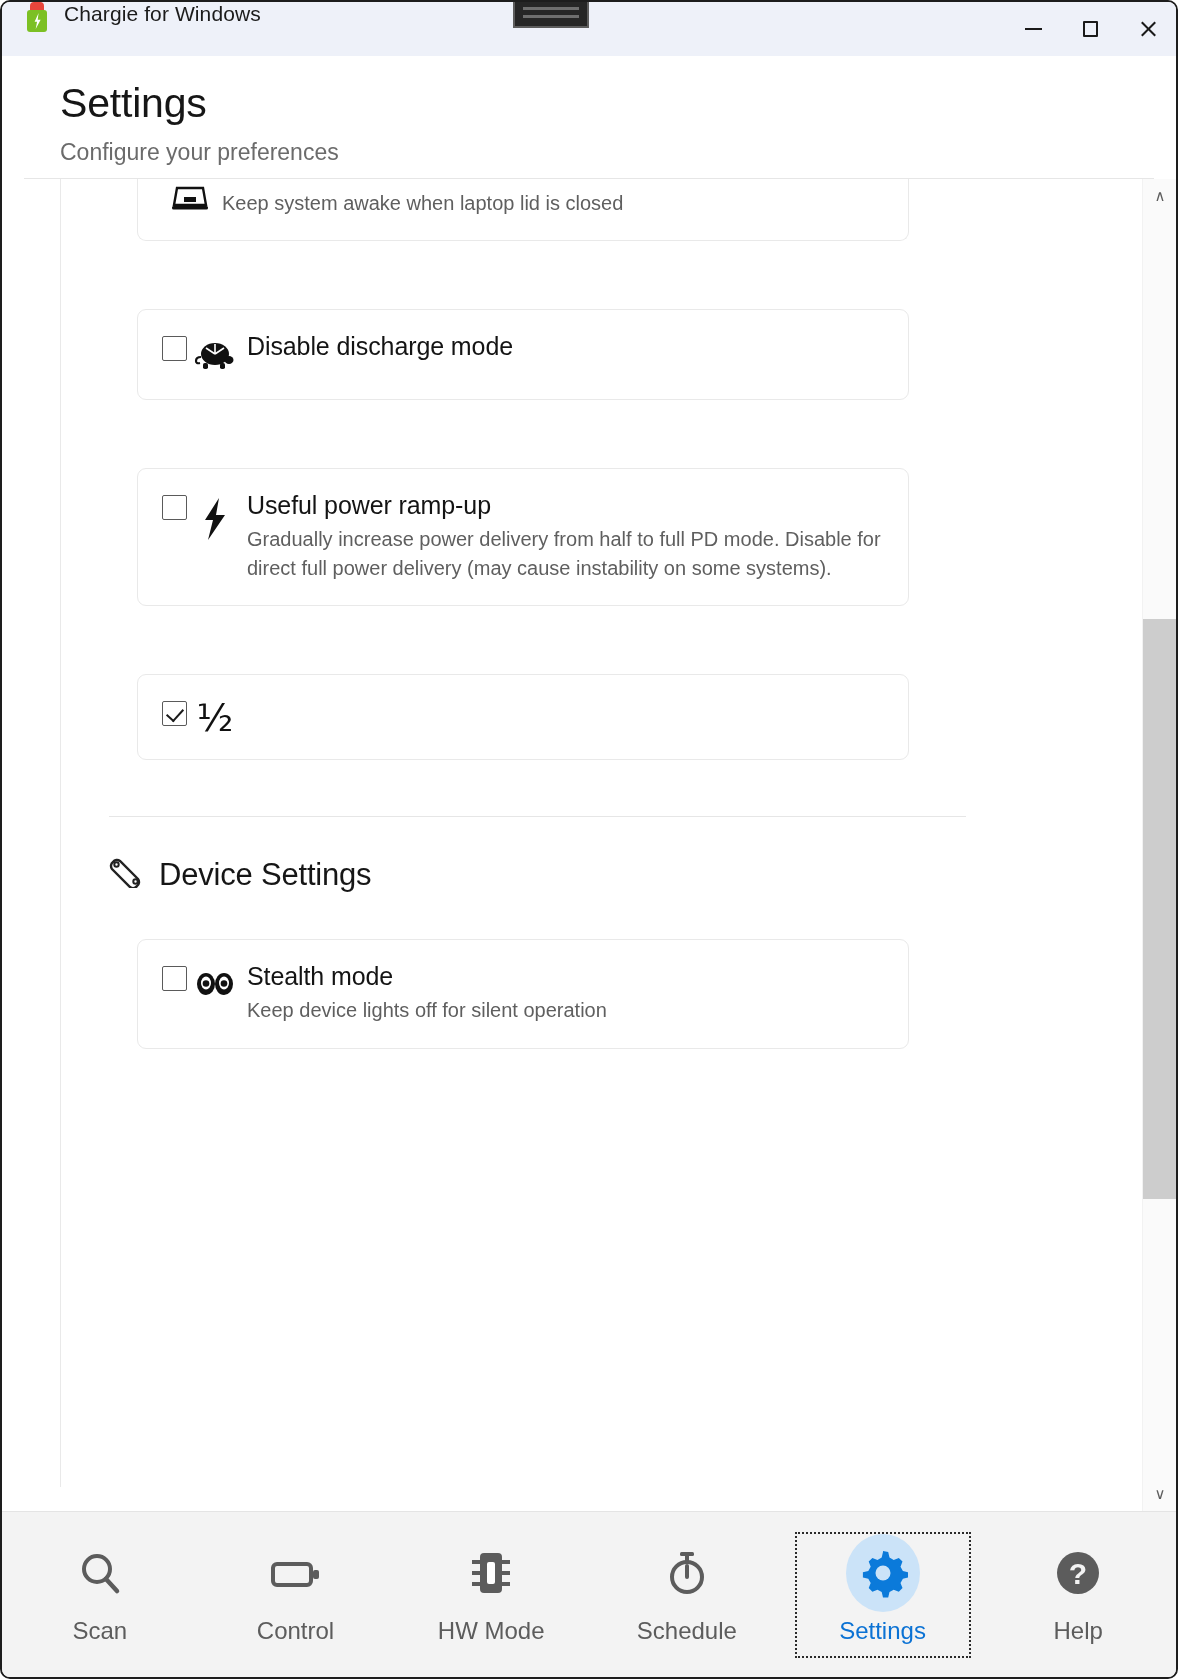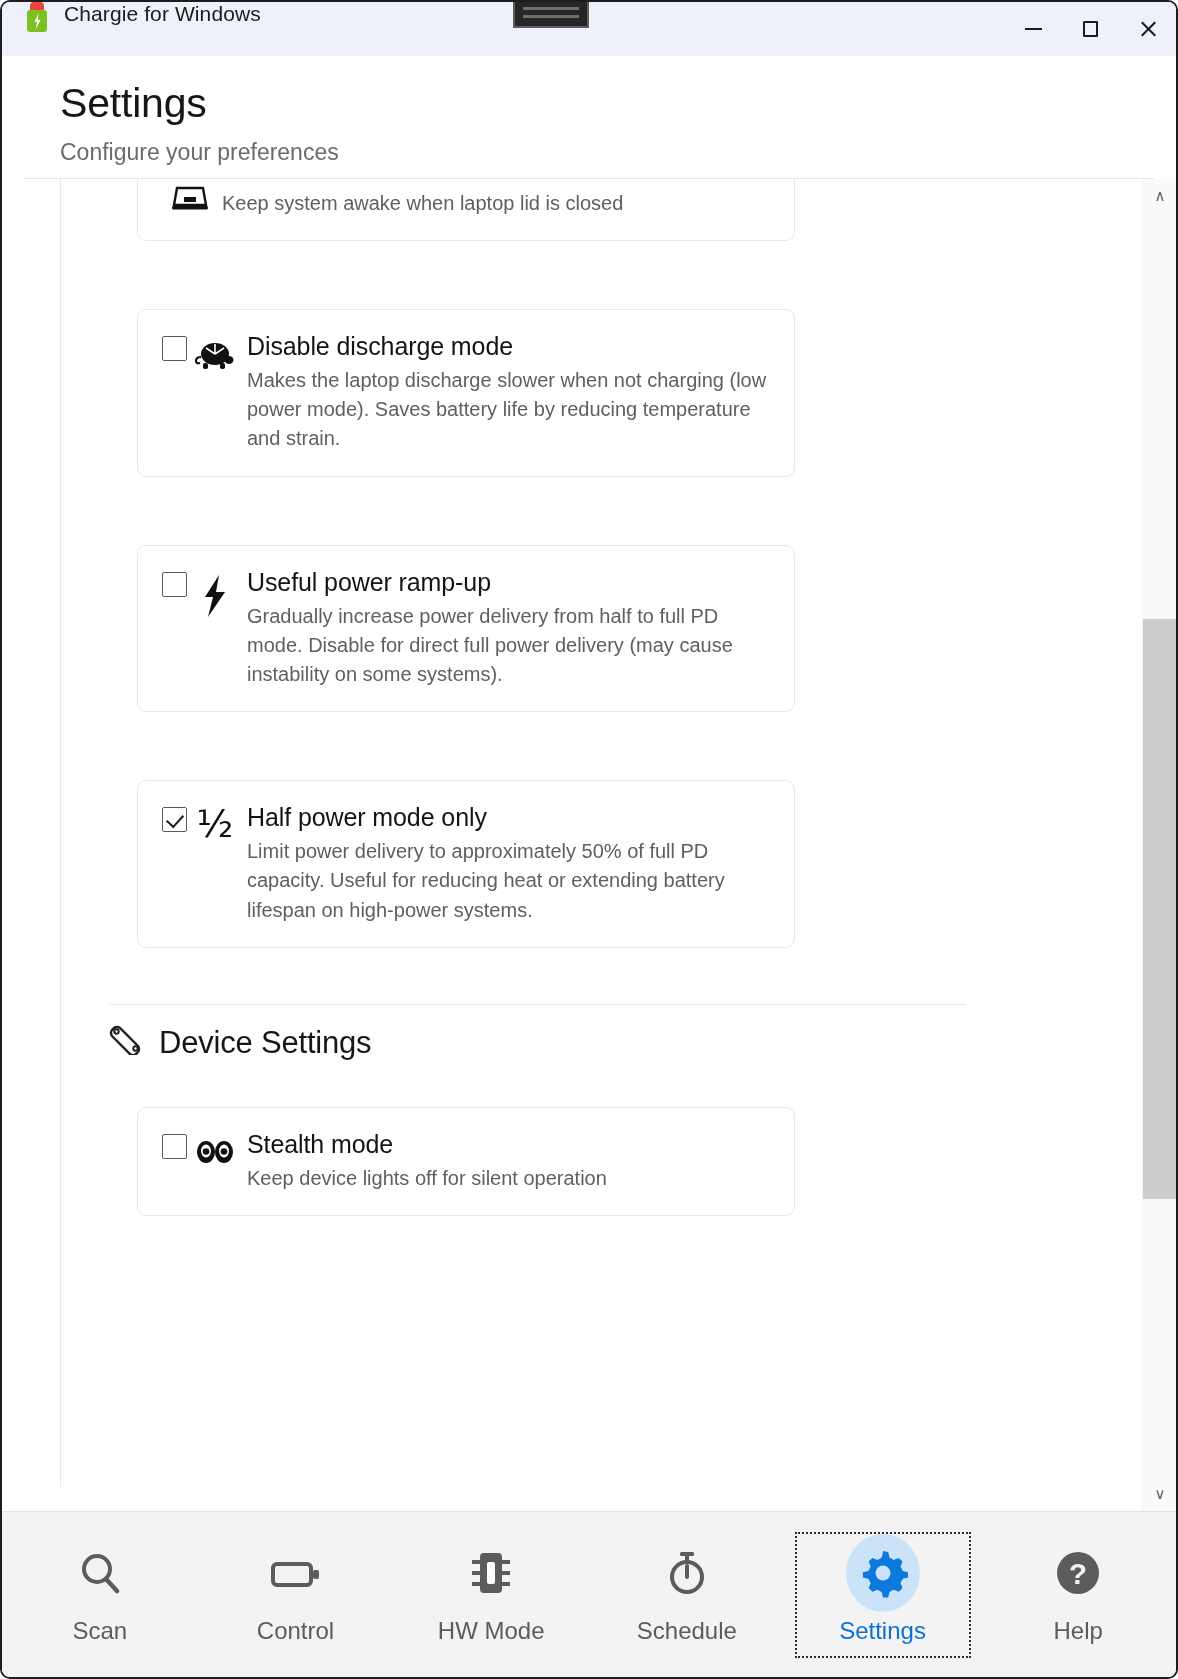--- a/index.html
+++ b/index.html
@@ -135,21 +135,21 @@
   .left-rail {
     position: absolute;
     left: 58px; top: 0; bottom: 24px;
     width: 1px;
     background: #e9e9e9;
   }
 
   .card {
     position: relative;
     margin-left: 77px;
-    width: 658px;
+    width: 772px;
     background: #ffffff;
     border: 1px solid #e9e9e9;
     border-radius: 9px;
     padding: 22px 24px 22px 24px;
     display: flex;
     align-items: flex-start;
   }
   .card.clipped-top {
     border-top: none;
     border-radius: 0 0 9px 9px;
@@ -207,22 +207,23 @@
   .gap-46 { height: 46px; }
   .gap-68 { height: 68px; }
 
   .section-divider {
     margin: 56px 16px 0 49px;
     height: 1px;
     background: #e6e6e6;
     width: 857px;
   }
   .section-head {
-    margin: 20px 0 0 49px;
-    display: flex;
+    margin: 40px 0 0 49px;
+    display: flex;
+    align-items: center;
     gap: 16px;
   }
   .section-head .wrench { font-size: 30px; line-height: 1; color: #222; }
   .section-head .section-title {
     font-size: 31px;
     color: #161616;
     letter-spacing: -.2px;
   }
 
   
@@ -367,21 +368,20 @@
             <ellipse cx="22" cy="16" rx="14" ry="11" fill="#111"></ellipse>
             <path d="M8 19 Q3 19 3 23 Q3 26 7 25" fill="none" stroke="#111" stroke-width="2.2"></path>
             <ellipse cx="36" cy="22" rx="4.5" ry="4" fill="#111"></ellipse>
             <rect x="10" y="25" width="5" height="6" rx="1.8" fill="#111"></rect>
             <rect x="27" y="25" width="5" height="6" rx="1.8" fill="#111"></rect>
             <path d="M22 6 L22 16 M13 10 L22 16 M31 10 L22 16" stroke="#fff" stroke-width="1.6"></path>
           </svg>
         </div>
         <div class="card-body">
           <div class="card-title">Disable discharge mode</div>
-          <div class="card-desc">Makes the laptop discharge slower when not charging (low power mode). Saves battery life by reducing temperature and strain.</div>
         </div>
       </div>
 
       <div class="gap-68"></div>
 
       <div class="card">
         <div class="cb"></div>
         <div class="card-icon">
           <svg width="28" height="44" viewBox="0 0 28 44" aria-hidden="true">
             <polygon points="18,1 4,23 12,23 7,43 24,18 15,18" fill="#111"></polygon>
@@ -391,24 +391,20 @@
           <div class="card-title">Useful power ramp-up</div>
           <div class="card-desc">Gradually increase power delivery from half to full PD mode. Disable for direct full power delivery (may cause instability on some systems).</div>
         </div>
       </div>
 
       <div class="gap-68"></div>
 
       <div class="card">
         <div class="cb checked"></div>
         <div class="card-icon half">½</div>
-        <div class="card-body">
-          <div class="card-title">Half power mode only</div>
-          <div class="card-desc">Limit power delivery to approximately 50% of full PD capacity. Useful for reducing heat or extending battery lifespan on high-power systems.</div>
-        </div>
       </div>
 
       <div class="section-divider"></div>
 
       <div class="section-head">
         <span class="wrench">
           <svg width="34" height="30" viewBox="0 0 34 30" aria-hidden="true">
             <path d="M4 4 a5 5 0 0 1 7 -1 l18 18 a5 5 0 0 1 -1 7 a5 5 0 0 1 -7 1 l-18 -18 a5 5 0 0 1 1 -7 z" fill="none" stroke="#222" stroke-width="2.4"></path>
             <circle cx="7.5" cy="6.5" r="2.2" fill="none" stroke="#222" stroke-width="2"></circle>
             <circle cx="26.5" cy="23.5" r="2.2" fill="none" stroke="#222" stroke-width="2"></circle>

